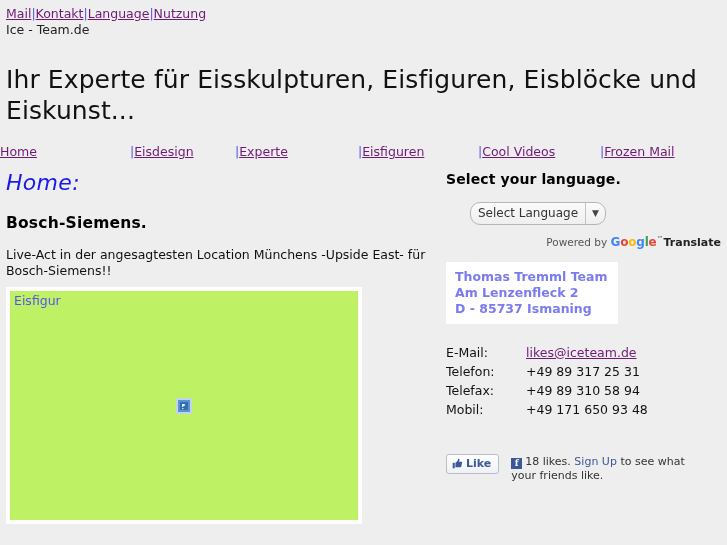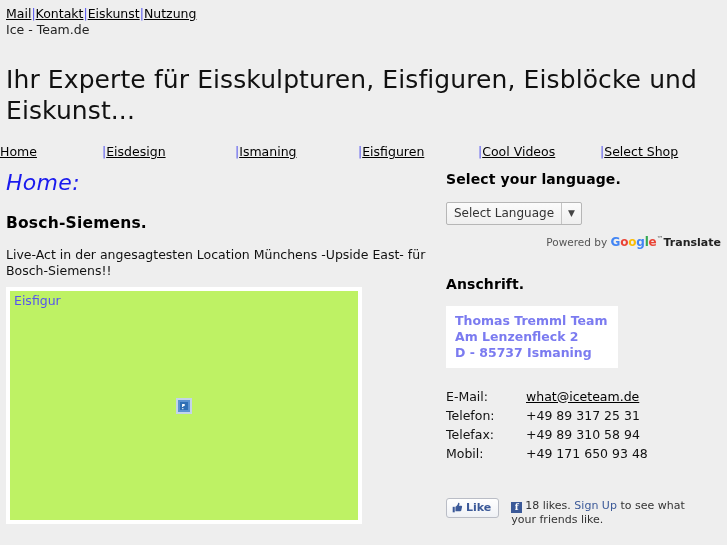--- a/index.html
+++ b/index.html
@@ -16,21 +16,21 @@
     font-size: 13px;
     color: #000000;
   }
   .page {
     position: relative;
     width: 727px;
     height: 545px;
     padding: 0;
   }
   a {
-    color: #000000;
+    color: #701a75;
     text-decoration: underline;
   }
 
   
   .toplinks {
     padding: 6px 0 0 6px;
     font-size: 12.5px;
     line-height: 15px;
     white-space: nowrap;
   }
@@ -154,28 +154,29 @@
   }
   .side-heading.spaced {
     margin-top: 26px;
   }
   .translate-widget {
     margin-top: 14px;
   }
   .gt-button {
     display: inline-block;
     border: 1px solid #b6b6b6;
-    border-radius: 2px;
+    border-radius: 10px;
     background: linear-gradient(to bottom, #fbfbfb 0%, #efefef 100%);
     font-size: 12px;
     line-height: 16px;
     color: #333333;
     padding: 0;
     vertical-align: middle;
     white-space: nowrap;
+    margin-left: 24px;
   }
   .gt-button .gt-label {
     display: inline-block;
     padding: 2px 7px 3px 7px;
     border-right: 1px solid #c4c4c4;
     font-family: "DejaVu Sans", "Liberation Sans", sans-serif;
   }
   .gt-button .gt-arrow {
     display: inline-block;
     padding: 2px 6px 3px 6px;
@@ -293,34 +294,34 @@
     top: 373px;
     white-space: nowrap;
   }
 </style>
 </head>
 <body>
 
 <div class="page">
 
   <div class="toplinks">
-    <a href="#">Mail</a><span class="sep">|</span><a href="#">Kontakt</a><span class="sep">|</span><a href="#">Eiskunst</a><span class="sep">|</span><a href="#">Nutzung</a>
+    <a href="#">Mail</a><span class="sep">|</span><a href="#">Kontakt</a><span class="sep">|</span><a href="#">Language</a><span class="sep">|</span><a href="#">Nutzung</a>
   </div>
 
   <div class="sitename">Ice - Team.de</div>
 
   <h1 class="maintitle">Ihr Experte für Eisskulpturen, Eisfiguren, Eisblöcke und Eiskunst...</h1>
 
   <div class="navrow">
     <span class="navitem" style="left:0px;"><span class="bar"></span><a href="#">Home</a></span>
-    <span class="navitem" style="left:102px;"><span class="bar">|</span><a href="#">Eisdesign</a></span>
-    <span class="navitem" style="left:235px;"><span class="bar">|</span><a href="#">Ismaning</a></span>
+    <span class="navitem" style="left:130px;"><span class="bar">|</span><a href="#">Eisdesign</a></span>
+    <span class="navitem" style="left:235px;"><span class="bar">|</span><a href="#">Experte</a></span>
     <span class="navitem" style="left:358px;"><span class="bar">|</span><a href="#">Eisfiguren</a></span>
     <span class="navitem" style="left:478px;"><span class="bar">|</span><a href="#">Cool Videos</a></span>
-    <span class="navitem" style="left:600px;"><span class="bar">|</span><a href="#">Select Shop</a></span>
+    <span class="navitem" style="left:600px;"><span class="bar">|</span><a href="#">Frozen Mail</a></span>
   </div>
 
   <div class="columns">
 
     <div class="col-left">
 
       <h2 class="home-heading">Home:</h2>
 
       <h3 class="sub-heading">Bosch-Siemens.</h3>
 
@@ -348,33 +349,32 @@
       <div class="translate-widget">
         <div class="gt-button">
           <span class="gt-label">Select Language</span><span class="gt-arrow">▼</span>
         </div>
         <div class="gt-powered">
           <span>Powered by</span>
           <span class="goog-logo"><span class="g1">G</span><span class="o1">o</span><span class="o2">o</span><span class="g2">g</span><span class="l1">l</span><span class="e1">e</span></span><span class="goog-tm">™</span><span class="gt-translate">Translate</span>
         </div>
       </div>
 
-      <h3 class="side-heading spaced">Anschrift.</h3>
 
       <div class="address-box">
         <div>Thomas Tremml Team</div>
         <div>Am Lenzenfleck 2</div>
         <div>D - 85737 Ismaning</div>
       </div>
 
       <table class="contact-table">
         <tbody>
             <tr>
           <td class="label">E-Mail:</td>
-          <td><a href="#">what@iceteam.de</a></td>
+          <td><a href="#">likes@iceteam.de</a></td>
         </tr>
         <tr>
           <td class="label">Telefon:</td>
           <td>+49 89 317 25 31</td>
         </tr>
         <tr>
           <td class="label">Telefax:</td>
           <td>+49 89 310 58 94</td>
         </tr>
         <tr>

